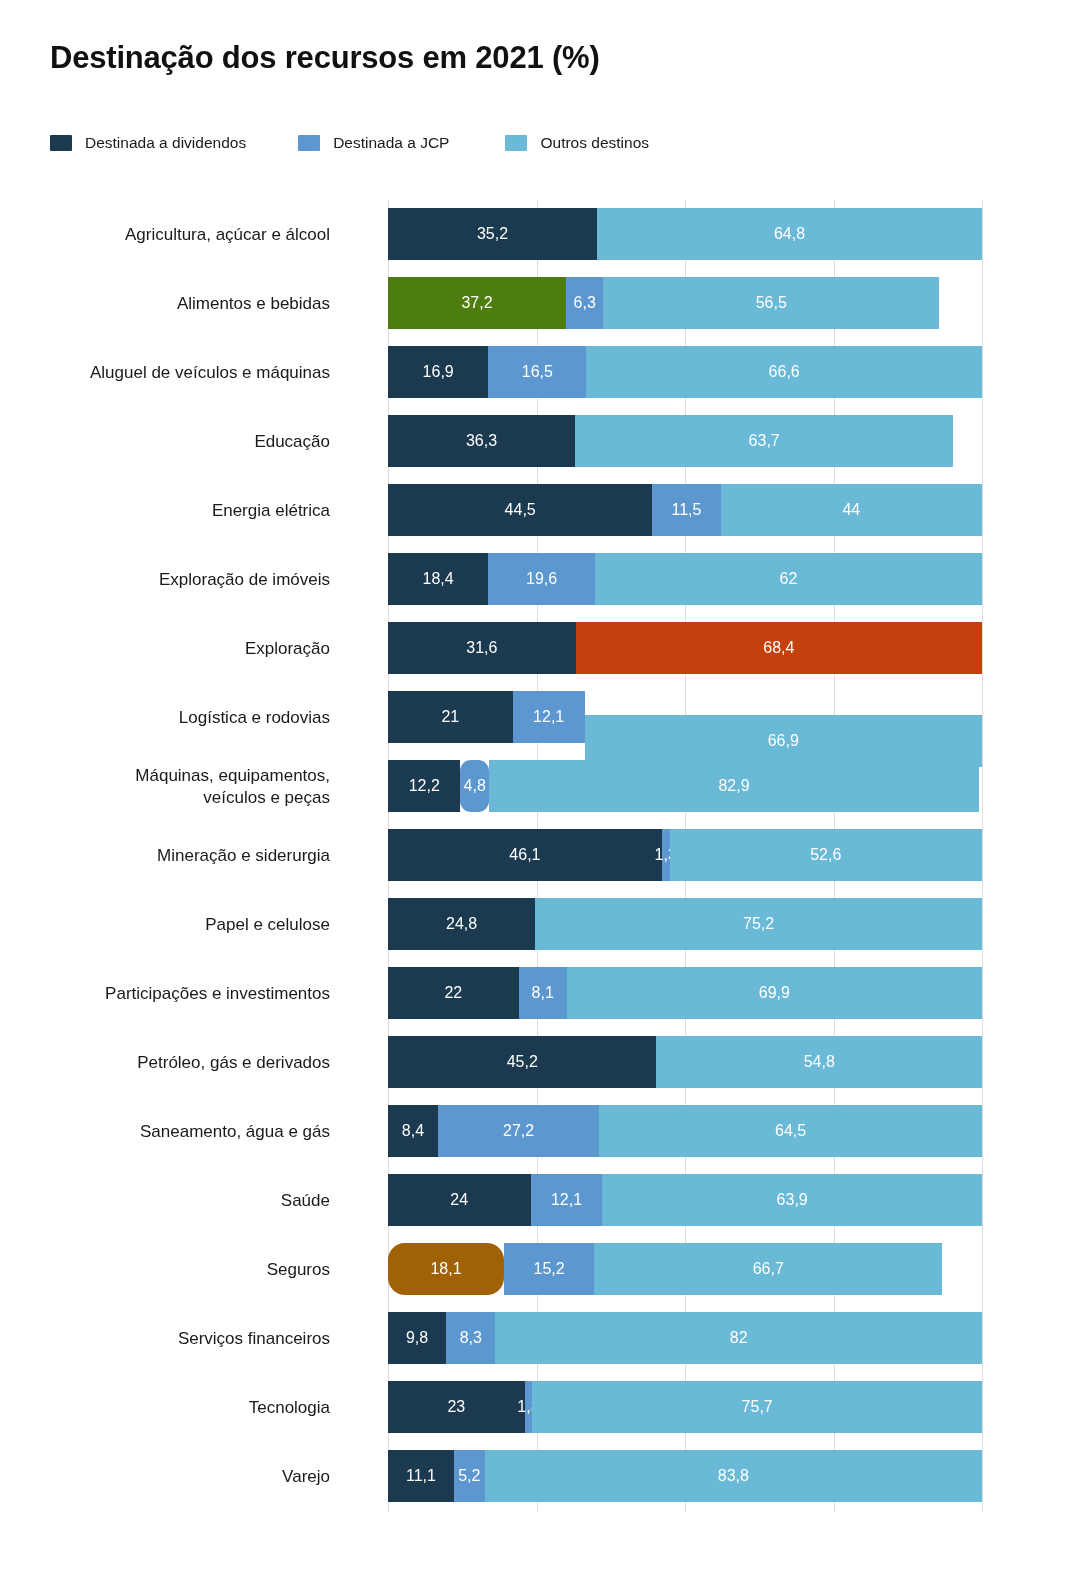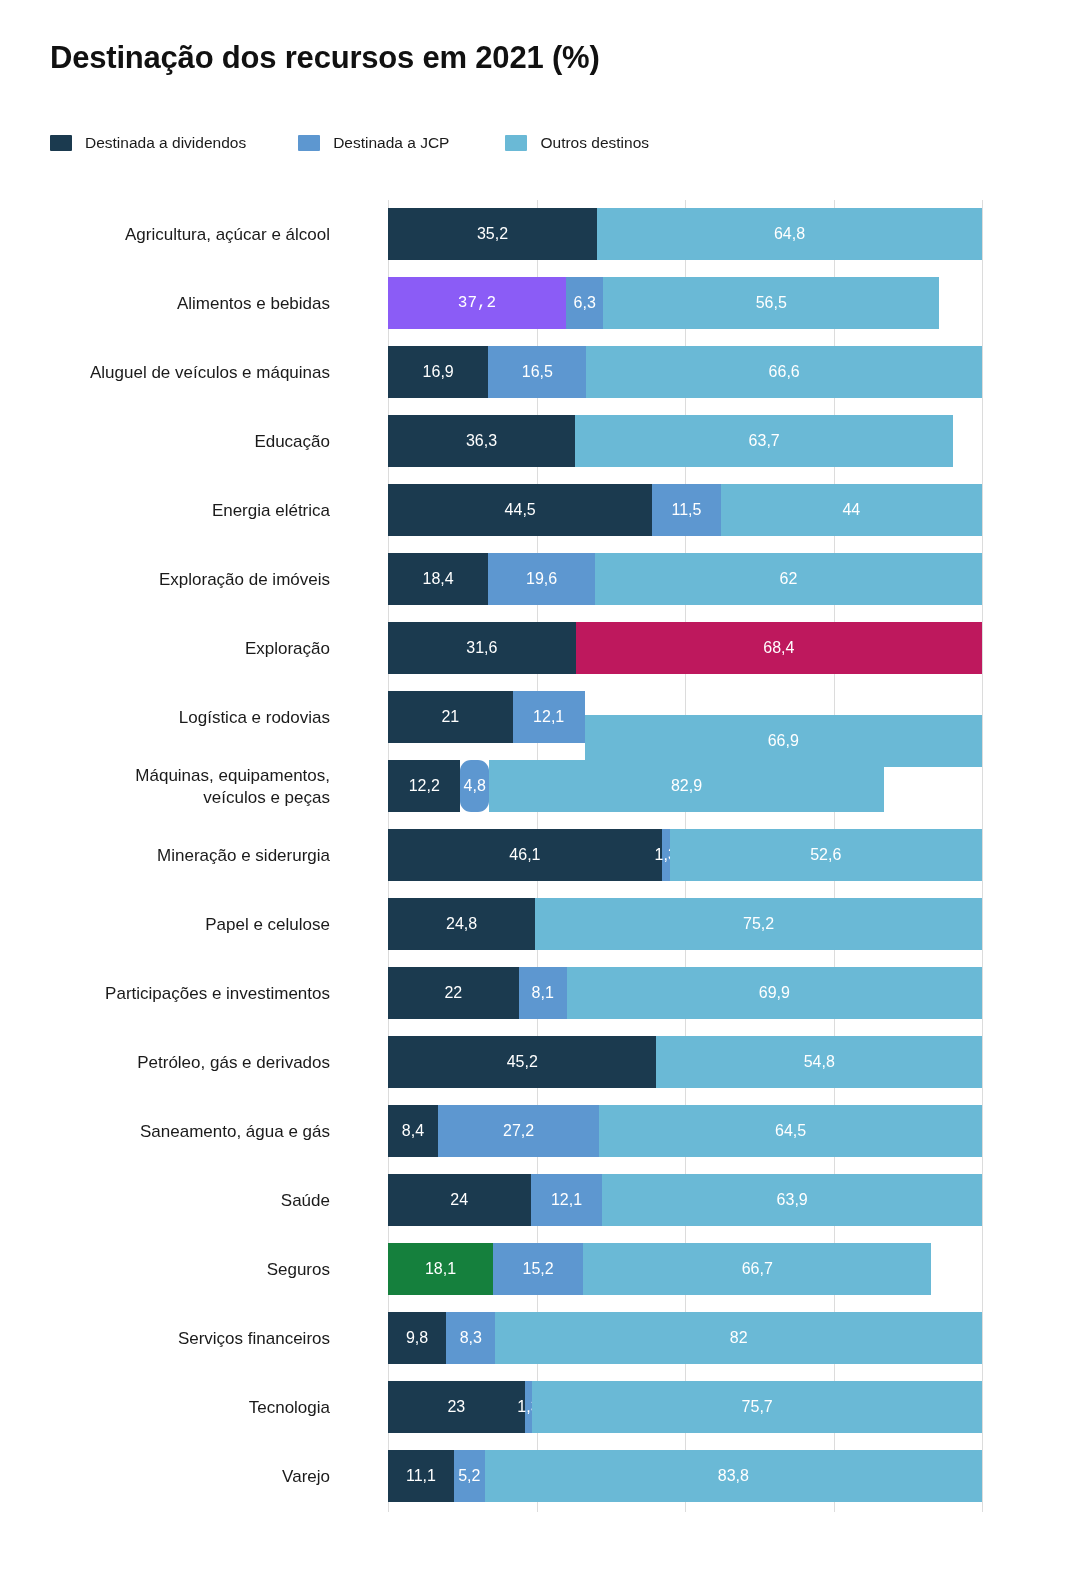--- a/index.html
+++ b/index.html
@@ -146,21 +146,21 @@
               <span class="seg-label">35,2</span>
             </div>
             <div class="seg" style="width: 384.912px; background: rgb(106, 185, 214);">
               <span class="seg-label">64,8</span>
             </div>
           </div>
         </div>
         <div class="row">
           <div class="row-label">Alimentos e bebidas</div>
           <div class="bar">
-            <div class="seg" style="width: 178px; background: #8b5cf6; font-family: Liberation Mono, monospace;">
+            <div class="seg" style="width: 178px; background: #4d7c0f;">
               <span class="seg-label">37,2</span>
             </div>
             <div class="seg" style="width: 37.422px; background: rgb(93, 151, 208);">
               <span class="seg-label">6,3</span>
             </div>
             <div class="seg" style="width: 335.61px; background: rgb(106, 185, 214);">
               <span class="seg-label">56,5</span>
             </div>
           </div>
         </div>
@@ -216,21 +216,21 @@
               <span class="seg-label">62</span>
             </div>
           </div>
         </div>
         <div class="row">
           <div class="row-label">Exploração</div>
           <div class="bar">
             <div class="seg" style="width: 187.704px; background: rgb(27, 58, 79);">
               <span class="seg-label">31,6</span>
             </div>
-            <div class="seg" style="width: 406.296px; background: #be185d;">
+            <div class="seg" style="width: 406.296px; background: #c2410c;">
               <span class="seg-label">68,4</span>
             </div>
           </div>
         </div>
         <div class="row">
           <div class="row-label">Logística e rodovias</div>
           <div class="bar">
             <div class="seg" style="width: 124.74px; background: rgb(27, 58, 79);">
               <span class="seg-label">21</span>
             </div>
@@ -245,21 +245,21 @@
         <div class="row">
           <div class="row-label">Máquinas, equipamentos,
 veículos e peças</div>
           <div class="bar">
             <div class="seg" style="width: 72.468px; background: rgb(27, 58, 79);">
               <span class="seg-label">12,2</span>
             </div>
             <div class="seg" style="width: 28.512px; background: rgb(93, 151, 208); border-radius: 11px;">
               <span class="seg-label">4,8</span>
             </div>
-            <div class="seg" style="width: 395px; background: rgb(106, 185, 214);">
+            <div class="seg" style="width: 490px; background: rgb(106, 185, 214);">
               <span class="seg-label">82,9</span>
             </div>
           </div>
         </div>
         <div class="row">
           <div class="row-label">Mineração e siderurgia</div>
           <div class="bar">
             <div class="seg" style="width: 273.834px; background: rgb(27, 58, 79);">
               <span class="seg-label">46,1</span>
             </div>
@@ -331,21 +331,21 @@
               <span class="seg-label">12,1</span>
             </div>
             <div class="seg" style="width: 379.566px; background: rgb(106, 185, 214);">
               <span class="seg-label">63,9</span>
             </div>
           </div>
         </div>
         <div class="row">
           <div class="row-label">Seguros</div>
           <div class="bar">
-            <div class="seg" style="width: 105px; background: #15803d;">
+            <div class="seg" style="width: 116px; background: #a16207; border-radius: 17px;">
               <span class="seg-label">18,1</span>
             </div>
             <div class="seg" style="width: 90.288px; background: rgb(93, 151, 208);">
               <span class="seg-label">15,2</span>
             </div>
             <div class="seg" style="width: 348px; background: rgb(106, 185, 214);">
               <span class="seg-label">66,7</span>
             </div>
           </div>
         </div>

